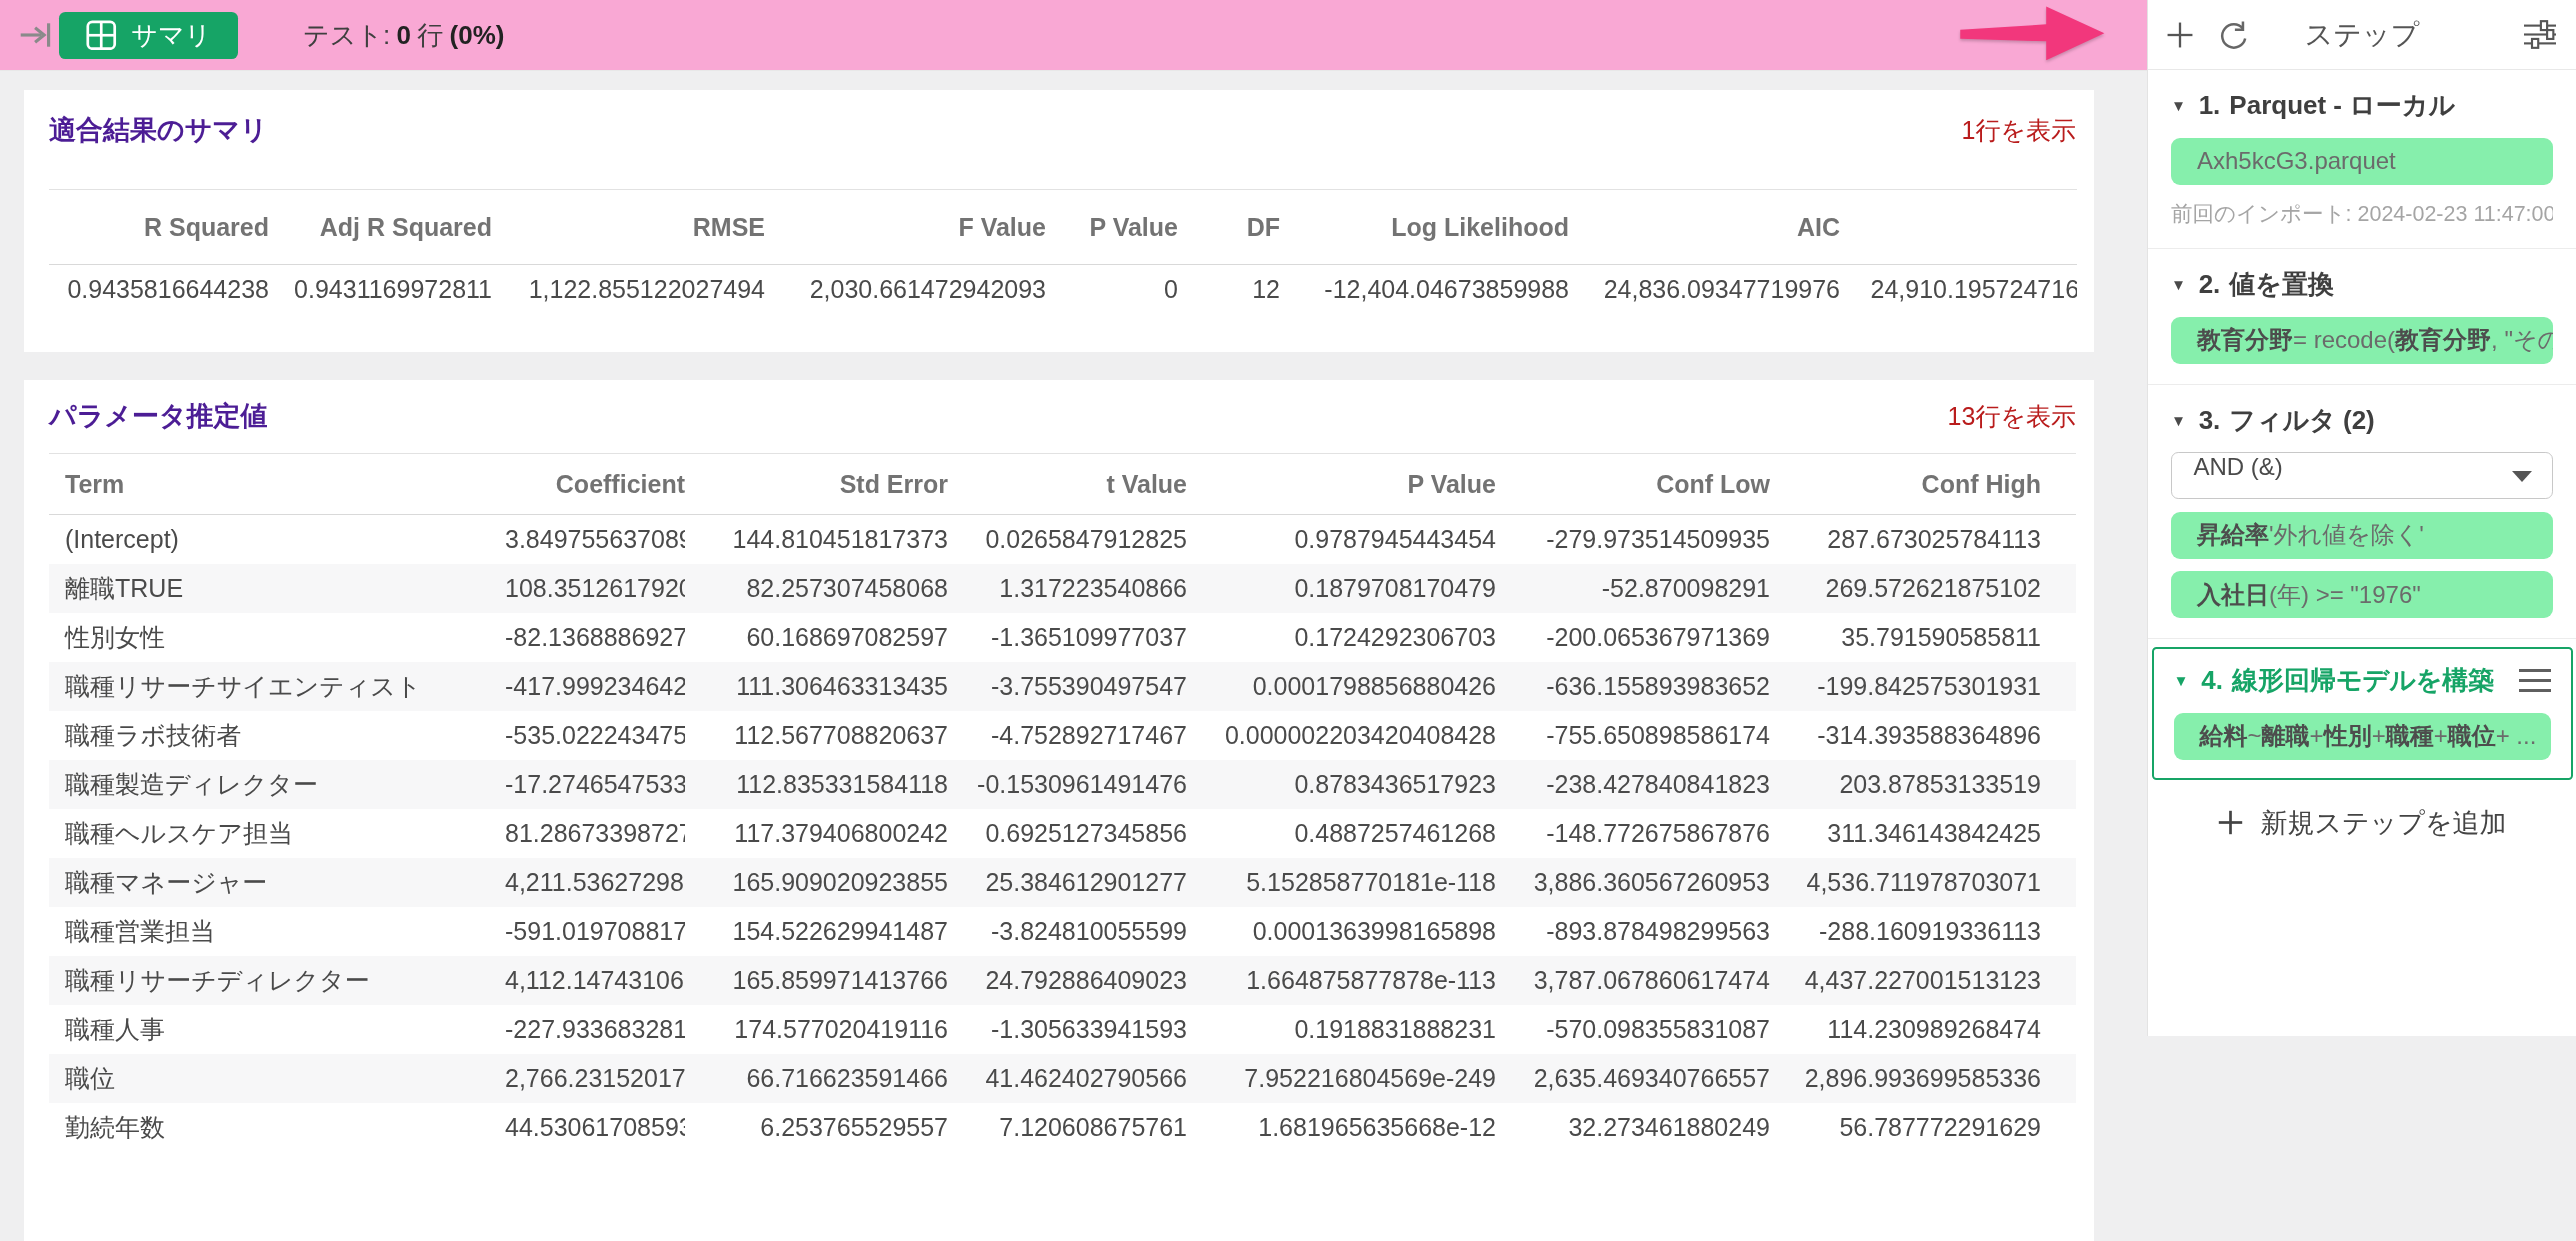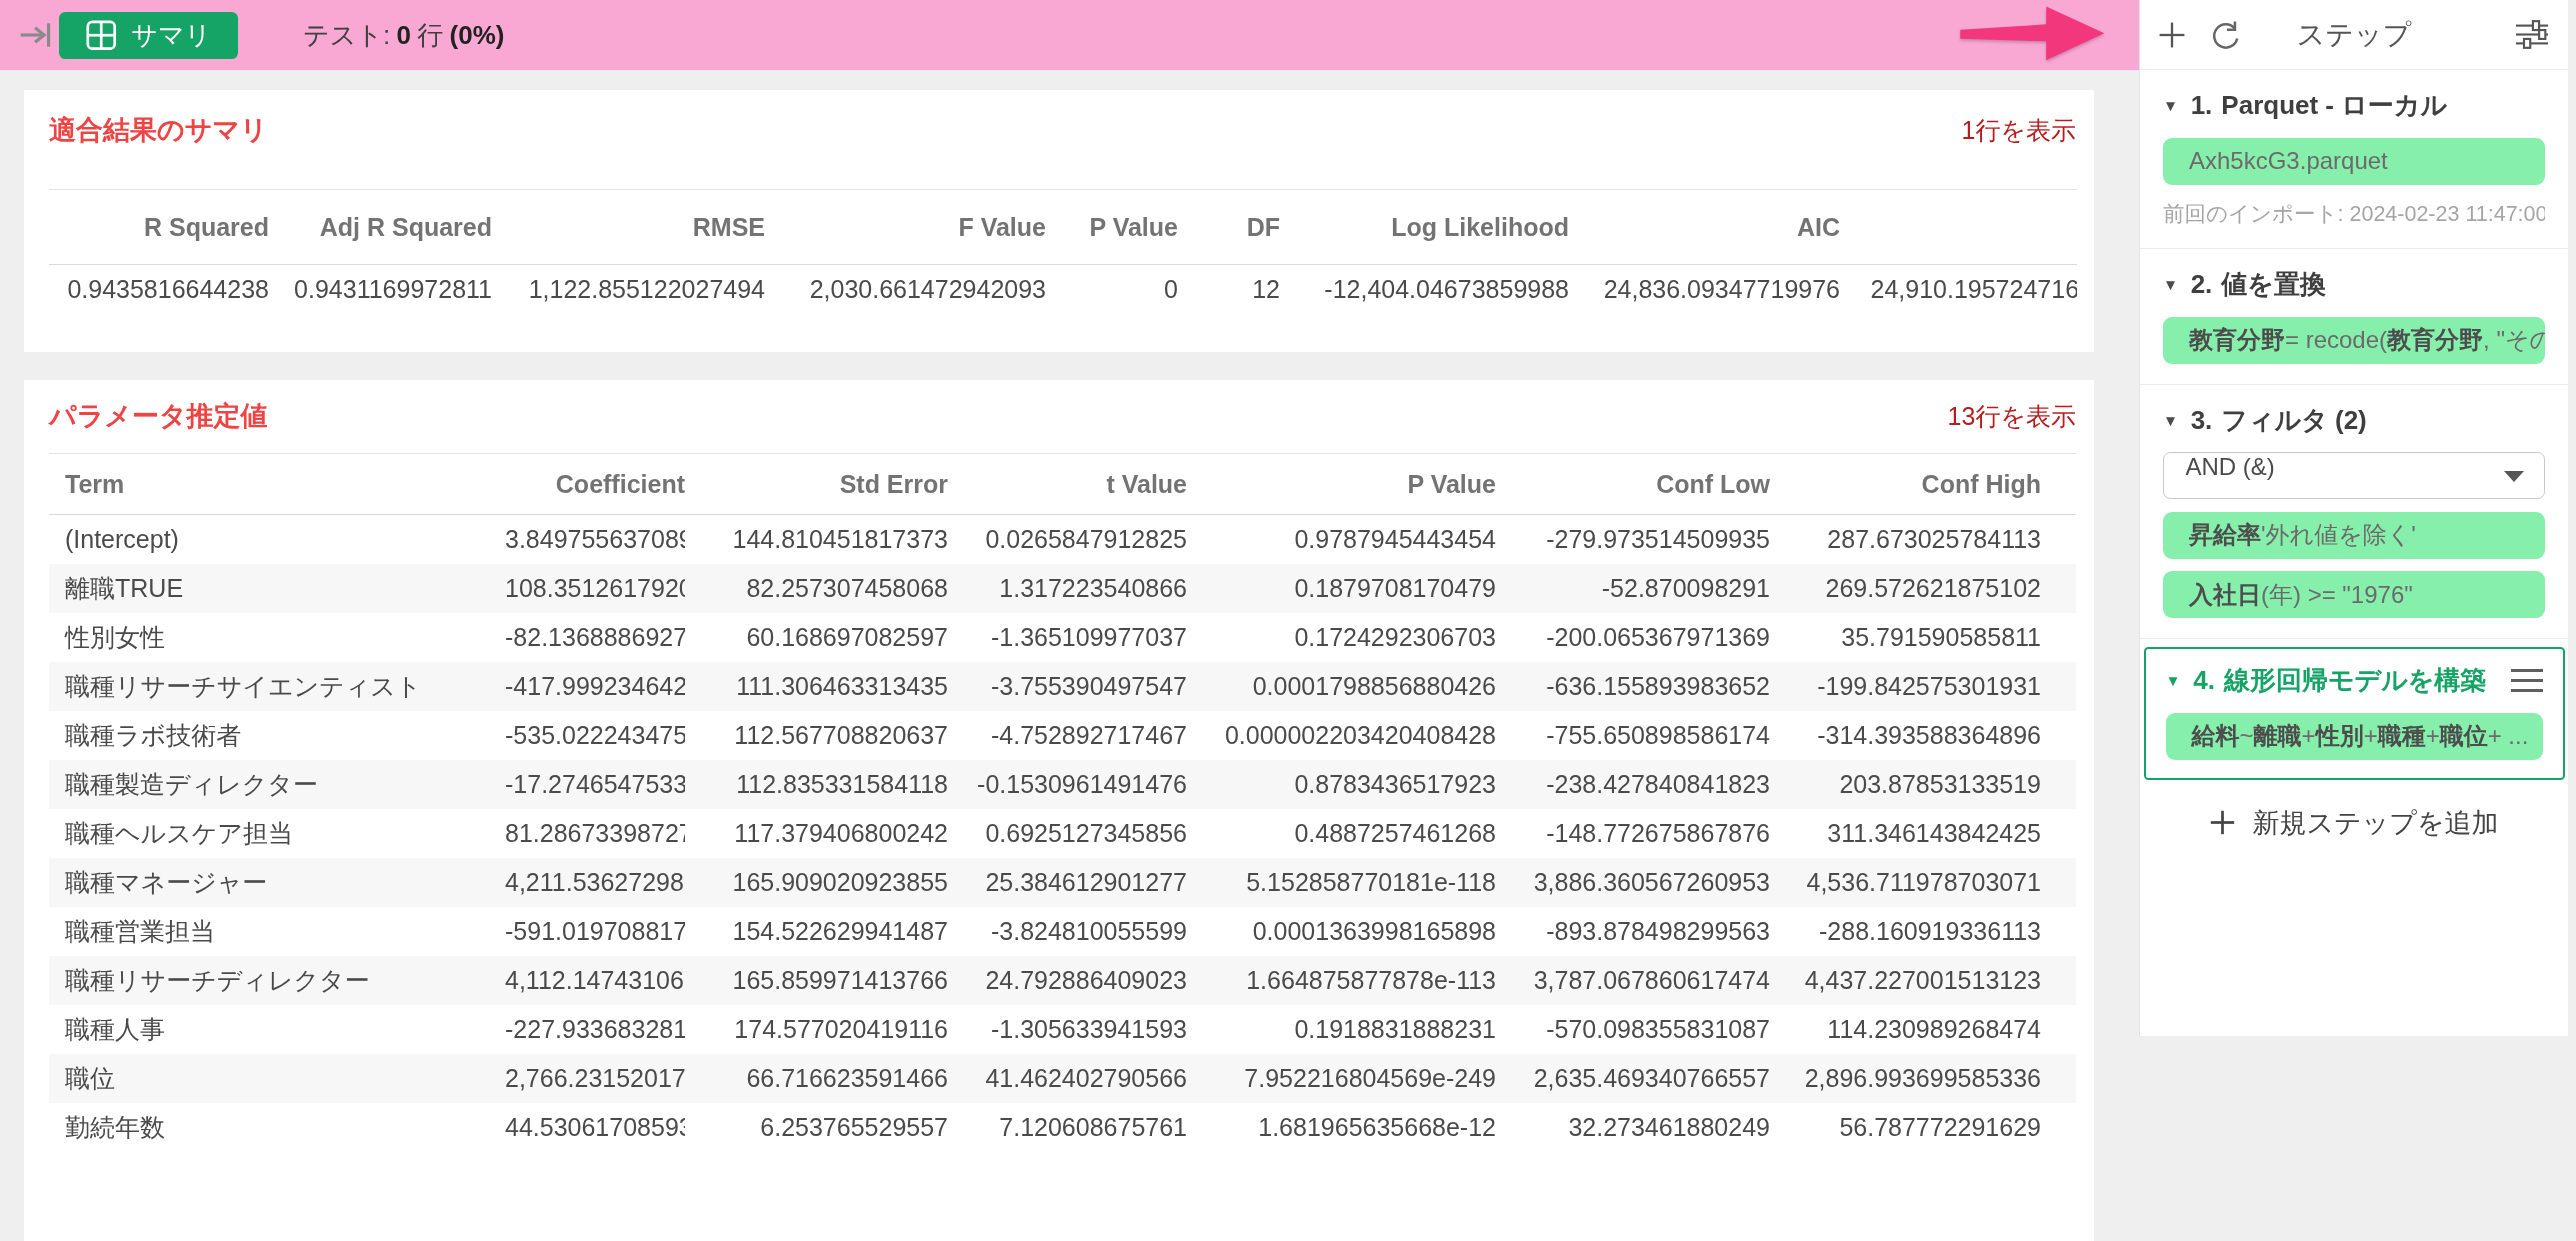--- a/index.html
+++ b/index.html
@@ -17,42 +17,42 @@
   .stat b{font-weight:700;color:#222;}
   .stat span{margin-right:6.3px;} .stat b{margin-right:6.3px;}
 
   
   .card{position:absolute;left:24px;width:2070px;background:#fff;}
   #card-fit{top:90px;height:262px;}
   #card-params{top:380px;height:861px;}
   .card-head{position:absolute;left:25px;right:18px;display:flex;align-items:baseline;justify-content:space-between;}
   #card-fit .card-head{top:21.5px;}
   #card-params .card-head{top:18px;}
-  .card-title{font-size:27px;font-weight:700;color:#ef4444;}
+  .card-title{font-size:27px;font-weight:700;color:#4c1d95;}
   .rows-label{font-size:25px;color:#b91c1c;}
 
   table.data{position:absolute;left:25px;border-collapse:collapse;table-layout:fixed;width:2027px;
              border-top:1.8px solid #e2e2e2;}
   #card-fit table.data{top:99px;}
   #card-params table.data{top:73px;}
   table.data th{font-size:25px;font-weight:700;color:#737373;text-align:right;
                 border-bottom:1.8px solid #d9d9d9;vertical-align:middle;padding:0;white-space:nowrap;}
   #card-fit th{height:74px;}
   #card-params th{height:60px;}
   table.data td{font-size:25px;color:#4a4a4a;text-align:right;height:49px;padding:0;
                 white-space:nowrap;overflow:hidden;vertical-align:middle;}
   table.data tbody tr:nth-child(even){background:#f7f7f8;}
   
   #fit-table th:last-child,#fit-table td:last-child{text-align:right;padding-left:30.5px;}
   
   #param-table th:first-child,#param-table td:first-child{text-align:left;padding-left:16px;}
   #param-table th:last-child,#param-table td:last-child{padding-right:35px;}
 
   
-  .sidebar{position:absolute;top:0;right:8px;width:429px;height:1036px;background:#fff;
+  .sidebar{position:absolute;top:0;right:0;width:429px;height:1036px;background:#fff;
            border-left:1.8px solid #e3e3e3;box-sizing:border-box;}
   .side-toolbar{position:relative;height:70px;border-bottom:1.8px solid #e8e8e8;
                 display:flex;align-items:center;padding:0 18px 0 14.4px;box-sizing:border-box;}
   .side-toolbar .spacer{flex:1;}
   .side-title{position:absolute;left:50%;top:50%;transform:translate(-50%,-50%);
               font-size:28px;color:#555;}
   .icon-btn{width:36px;height:36px;display:flex;align-items:center;justify-content:center;cursor:pointer;flex:0 0 auto;}
   .icon-btn + .icon-btn{margin-left:18px;}
 
   .step{padding:16px 23px 20px;border-bottom:1.8px solid #ececec;}

